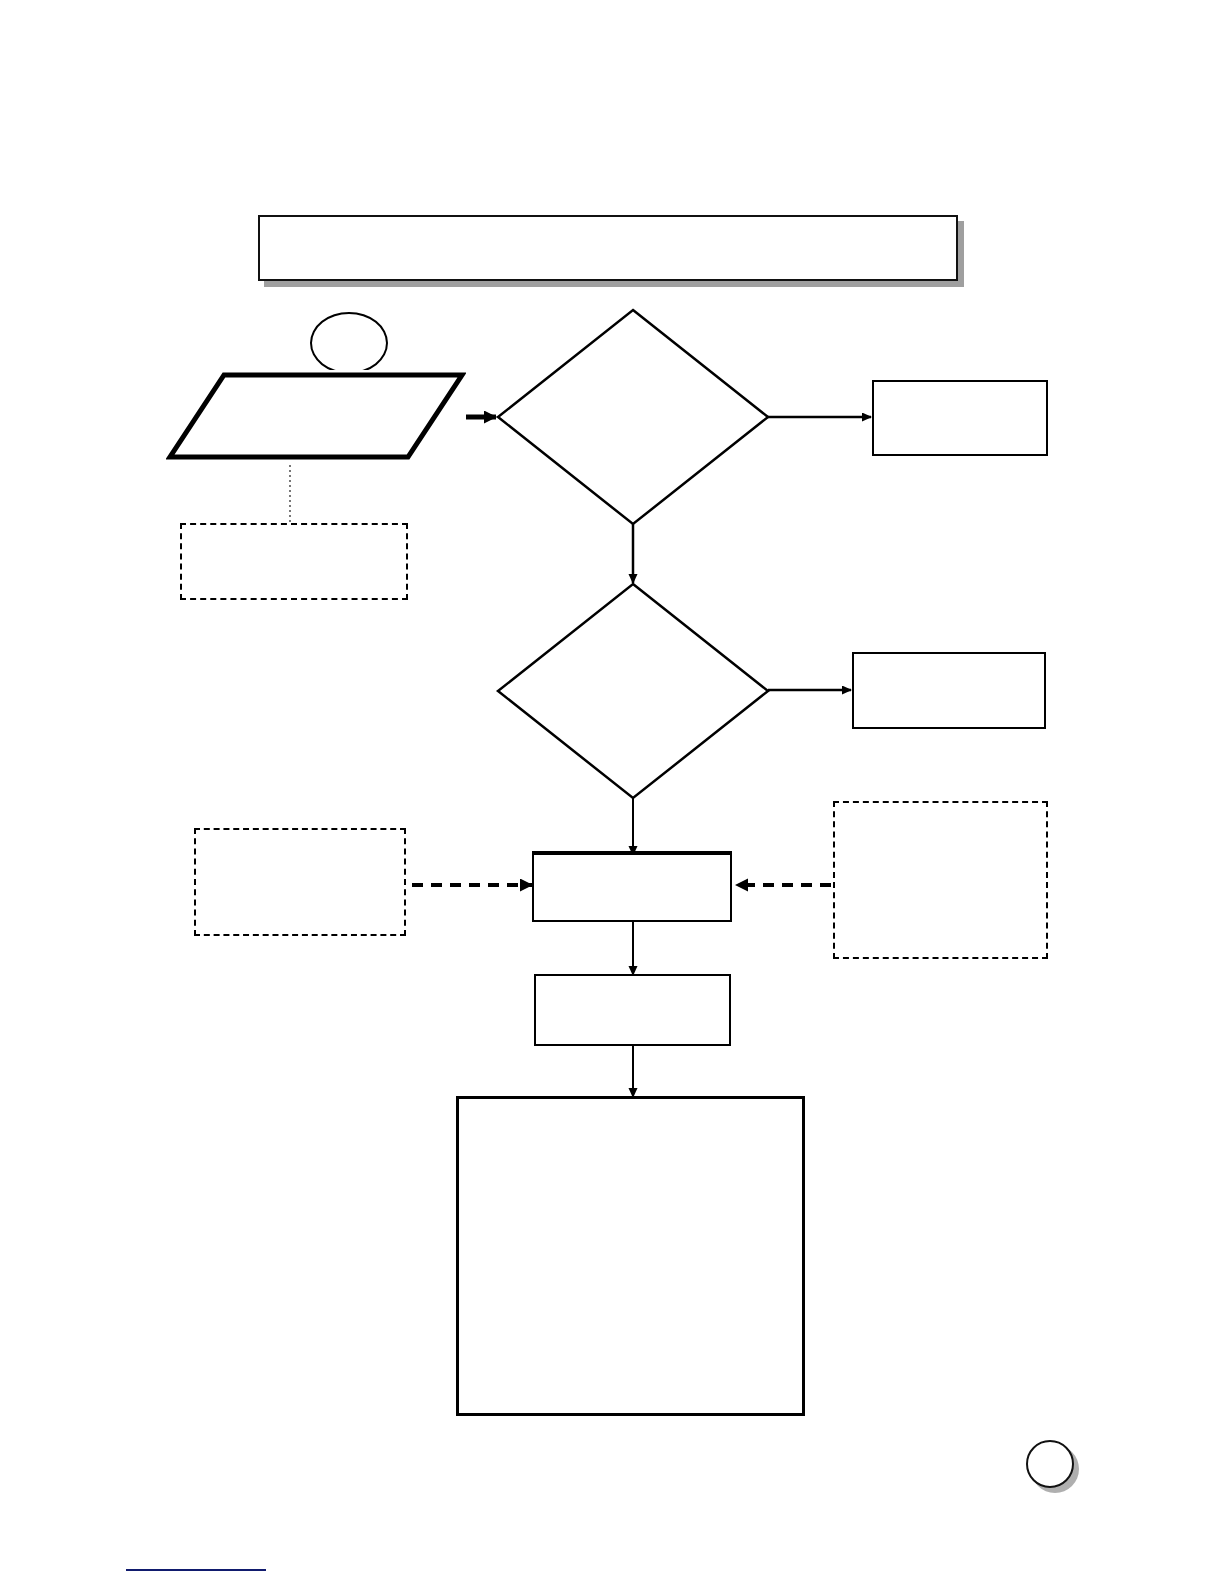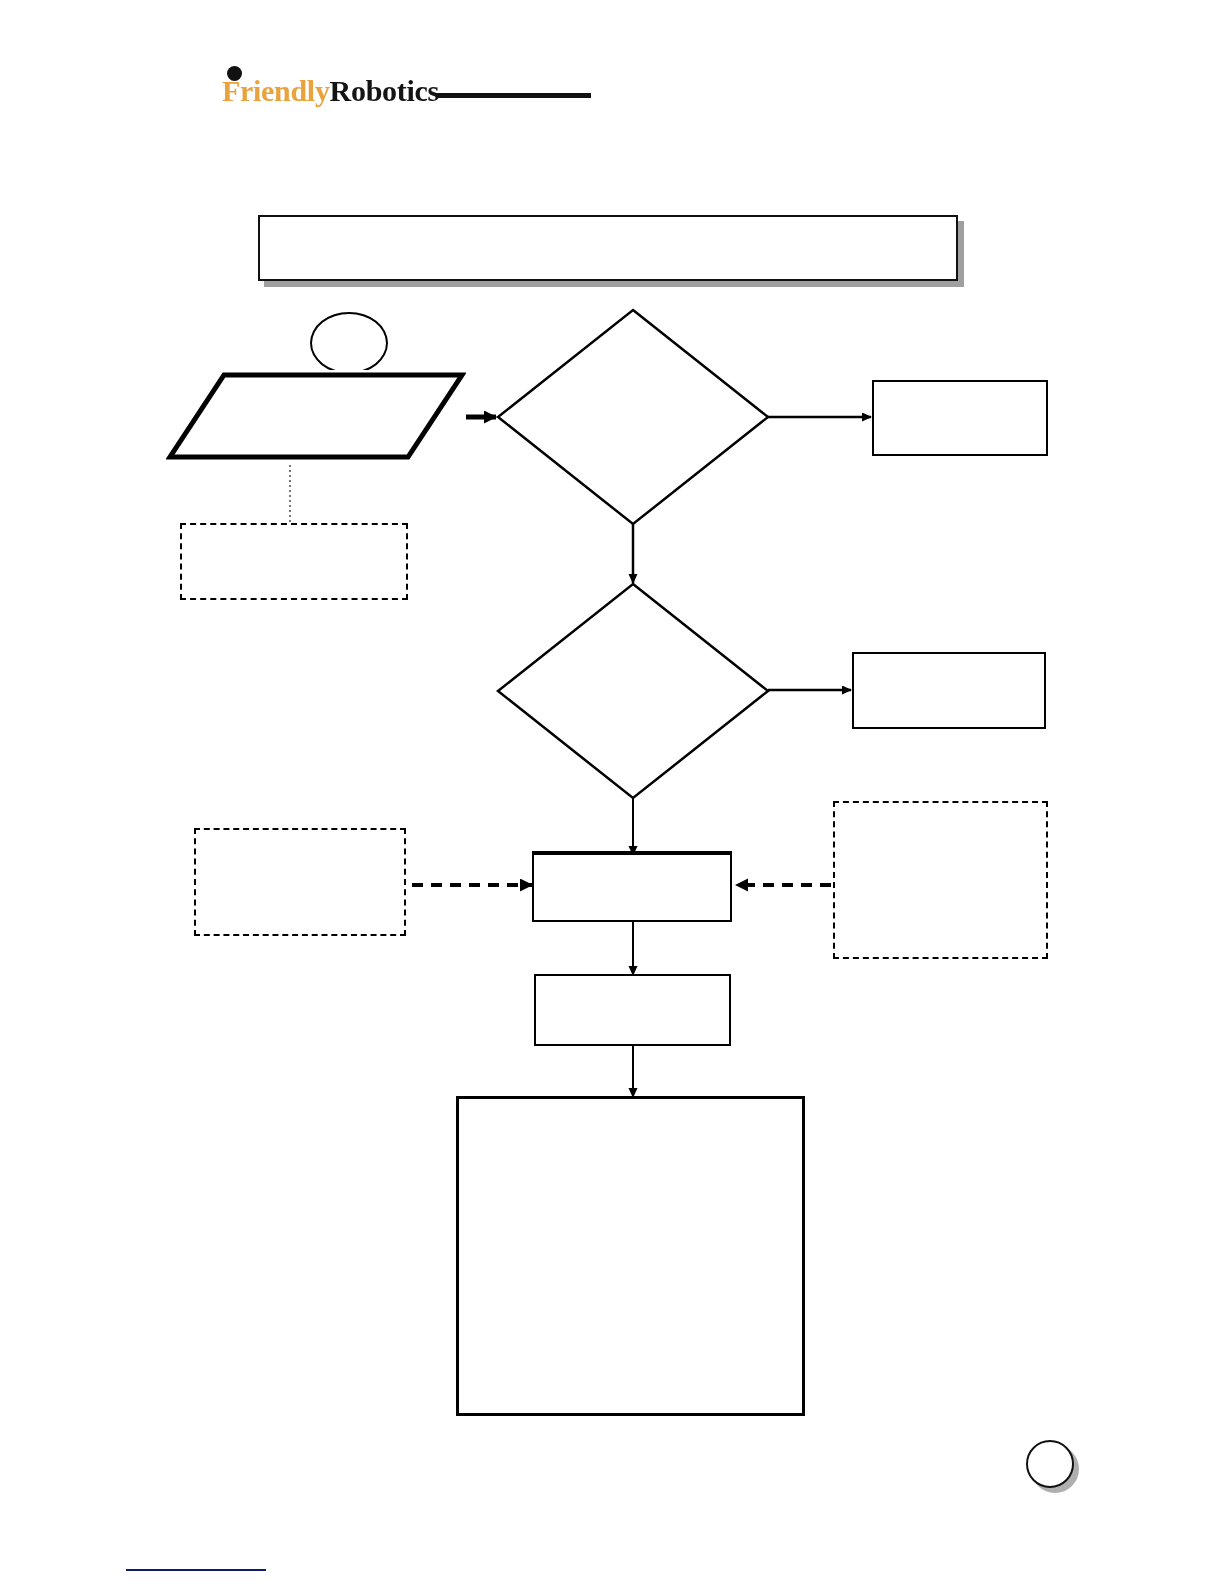--- a/index.html
+++ b/index.html
@@ -134,25 +134,20 @@
     width: 140px;
     height: 2px;
     background: #111b6e;
   }
 </style>
 </head>
 <body>
 
 <div id="page">
 
-  <div id="logo-block">
-    <div id="logo-dot"></div>
-    <div id="logo-wordmark"><span class="logo-friendly">Friendly</span><span class="logo-robotics">Robotics</span></div>
-    <div id="logo-rule"></div>
-  </div>
 
   <div id="header-banner"></div>
 
   <svg id="connectors" viewBox="0 0 1224 1584" xmlns="http://www.w3.org/2000/svg">
     <defs>
       <marker id="arrow-solid" markerWidth="11" markerHeight="11" refX="9" refY="4.5" orient="auto" markerUnits="userSpaceOnUse">
         <path d="M0,0 L10,4.5 L0,9 z" fill="#000000"></path>
       </marker>
       <marker id="arrow-fat" markerWidth="15" markerHeight="15" refX="12" refY="6.5" orient="auto" markerUnits="userSpaceOnUse">
         <path d="M0,0 L13,6.5 L0,13 z" fill="#000000"></path>

